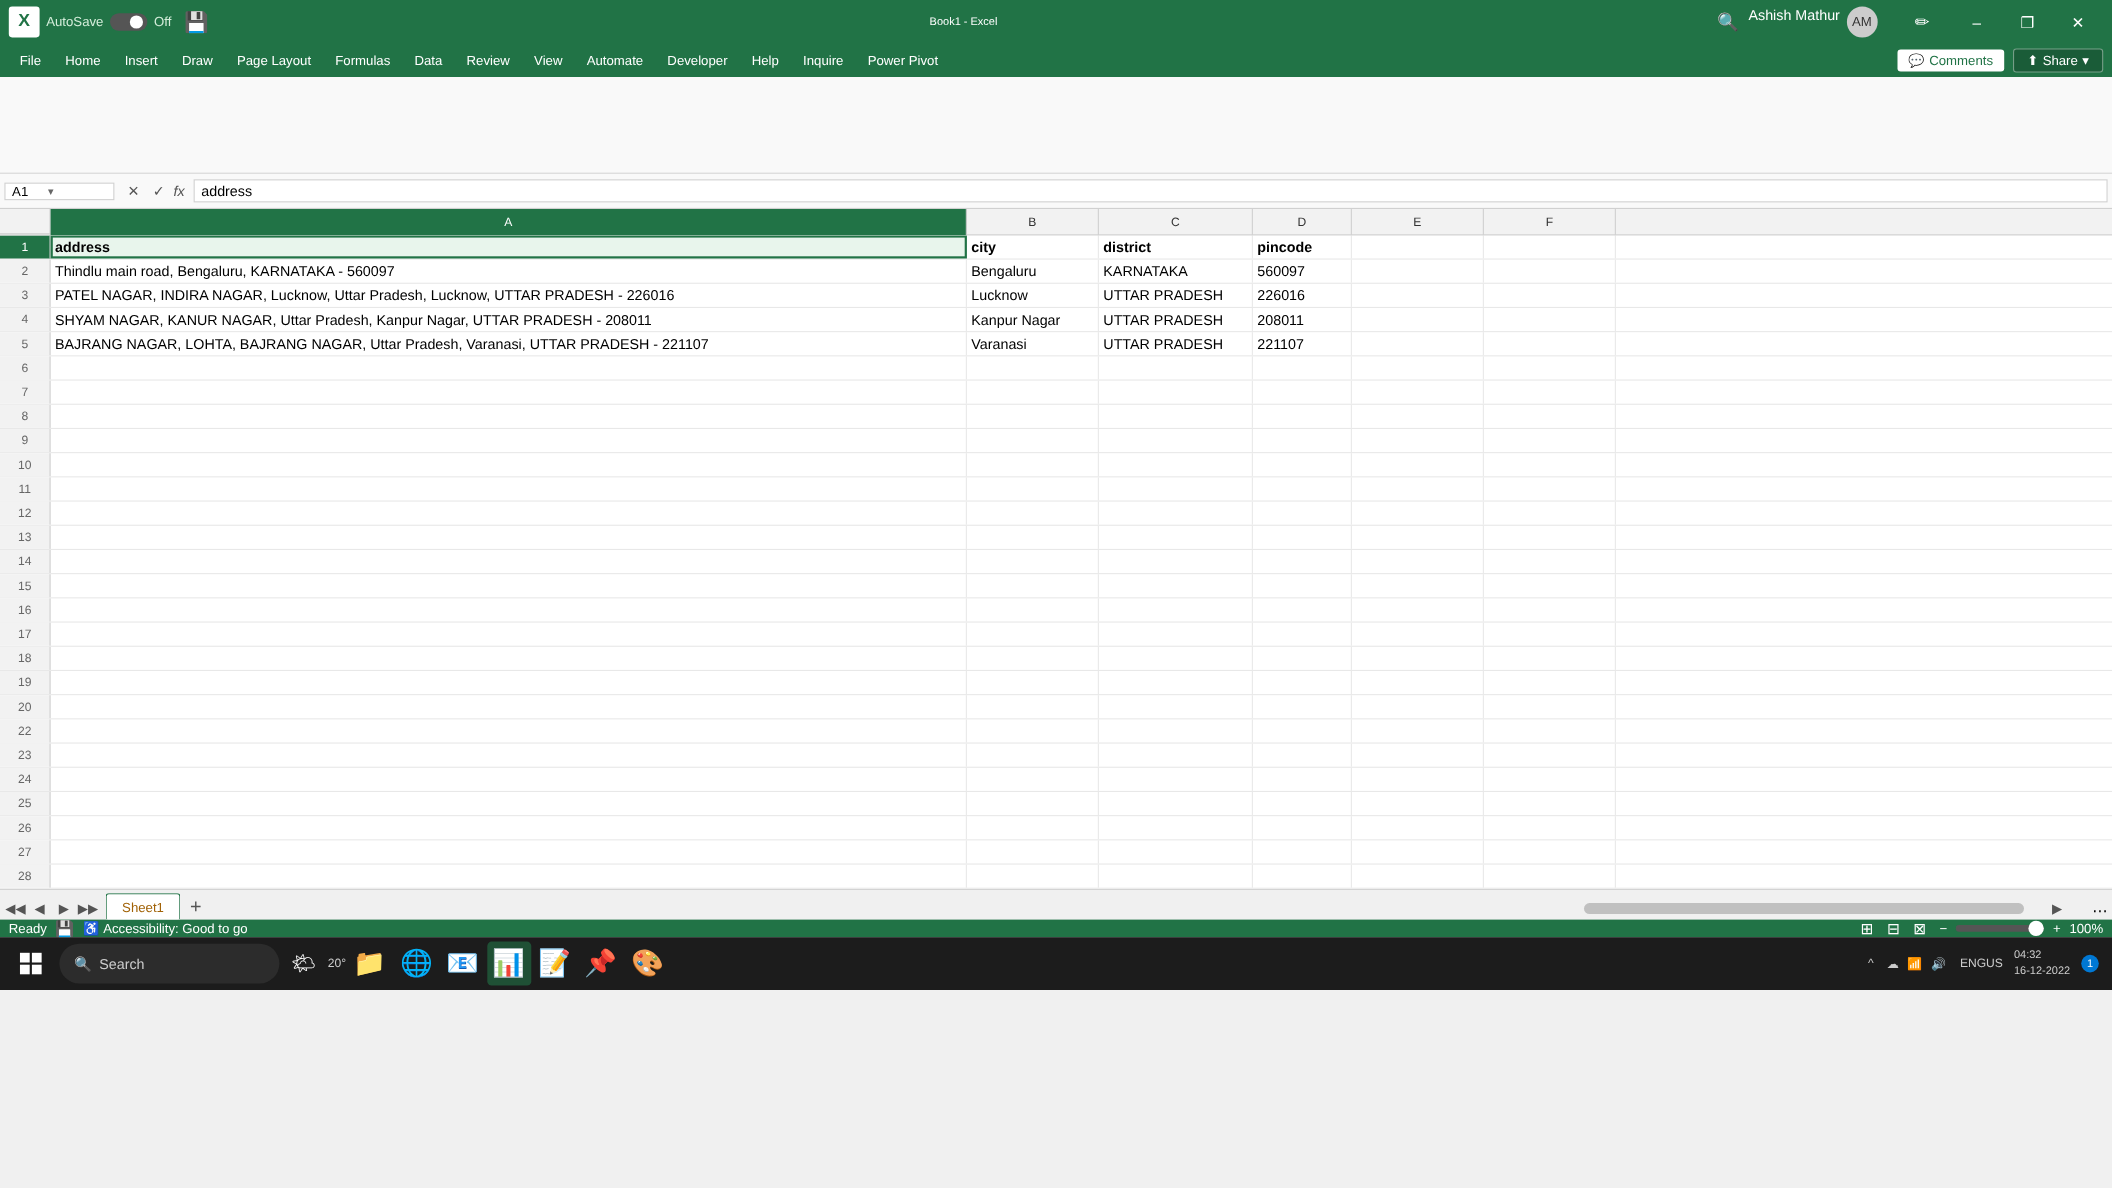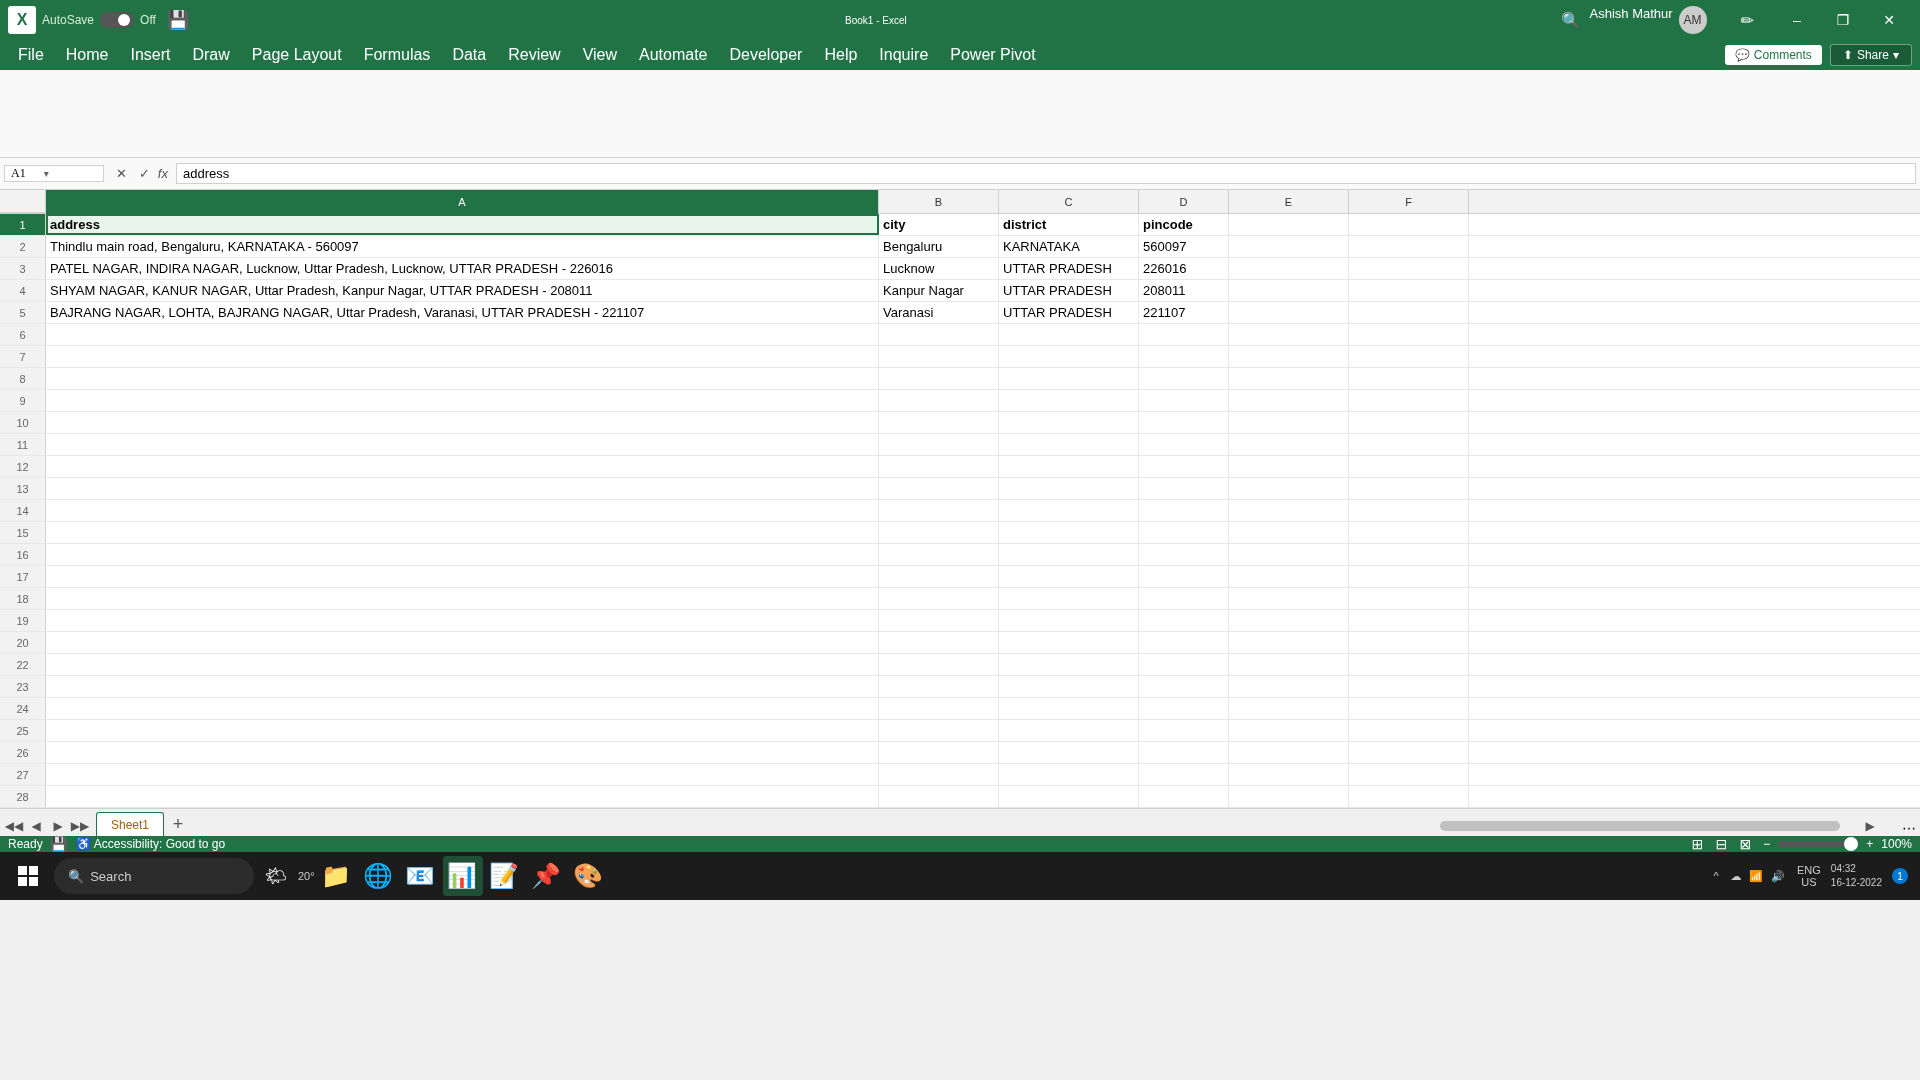--- a/index.html
+++ b/index.html
@@ -48,39 +48,39 @@
     
     #menu-bar {
       background: #217346;
       height: 30px;
       display: flex;
       align-items: center;
       padding: 0 8px;
       gap: 2px;
     }
     #menu-bar .menu-item {
-      color: white; font-size: 16px; padding: 4px 10px; cursor: pointer; border-radius: 3px;
+      color: white; font-size: 12px; padding: 4px 10px; cursor: pointer; border-radius: 3px;
     }
     #menu-bar .right-btns {
       margin-left: auto; display: flex; align-items: center; gap: 8px;
     }
     #menu-bar .comments-btn {
       background: white; color: #217346; font-size: 12px; padding: 3px 10px; border-radius: 3px; cursor: pointer; display: flex; align-items: center; gap: 4px;
     }
     #menu-bar .share-btn {
       background: #1a5c38; color: white; font-size: 12px; padding: 3px 12px; border-radius: 3px; cursor: pointer; display: flex; align-items: center; gap: 4px; border: 1px solid rgba(255,255,255,0.4);
     }
 
     
     #formula-bar {
       background: #f9f9f9; height: 32px; display: flex; align-items: center; border-bottom: 1px solid #d0d0d0; padding: 0 4px; gap: 4px;
     }
     #formula-bar .name-box {
       width: 100px; border: 1px solid #d0d0d0; background: white; padding: 0 6px; font-size: 12px; text-align: center;
-      display: flex; align-items: center; gap: 18px; font-family: Liberation Serif, serif;
+      display: flex; align-items: center; gap: 18px;
     }
     #formula-bar .formula-btns {
       display: flex; gap: 4px; align-items: center; padding: 0 4px;
     }
     #formula-bar .f-btn { font-size: 13px; cursor: pointer; color: #555; padding: 2px 4px; }
     #formula-bar .fx-label { font-style: italic; font-size: 13px; color: #555; }
     #formula-bar .formula-input {
       flex: 1; border: none; background: white; border: 1px solid #d0d0d0; padding: 2px 6px; font-size: 13px; outline: none;
     }
 
@@ -592,21 +592,21 @@
   <div class="app-icon">📝</div>
   <div class="app-icon">📌</div>
   <div class="app-icon">🎨</div>
   <div class="taskbar-right">
     <span style="cursor:pointer;">^</span>
     <div class="sys-tray">
       <span>☁</span>
       <span>📶</span>
       <span>🔊</span>
     </div>
-    <div style="display:flex;flex-direction:column;align-items:center;justify-content:center;gap:0;">
+    <div style="display:flex;flex-direction:row;align-items:center;justify-content:center;gap:0;">
       <span style="font-size:11px;color:#ccc;">ENG</span>
       <span style="font-size:11px;color:#ccc;">US</span>
     </div>
     <div class="clock">
       <div>04:32</div>
       <div>16-12-2022</div>
     </div>
     <div class="notification-badge">1</div>
   </div>
 </div>

